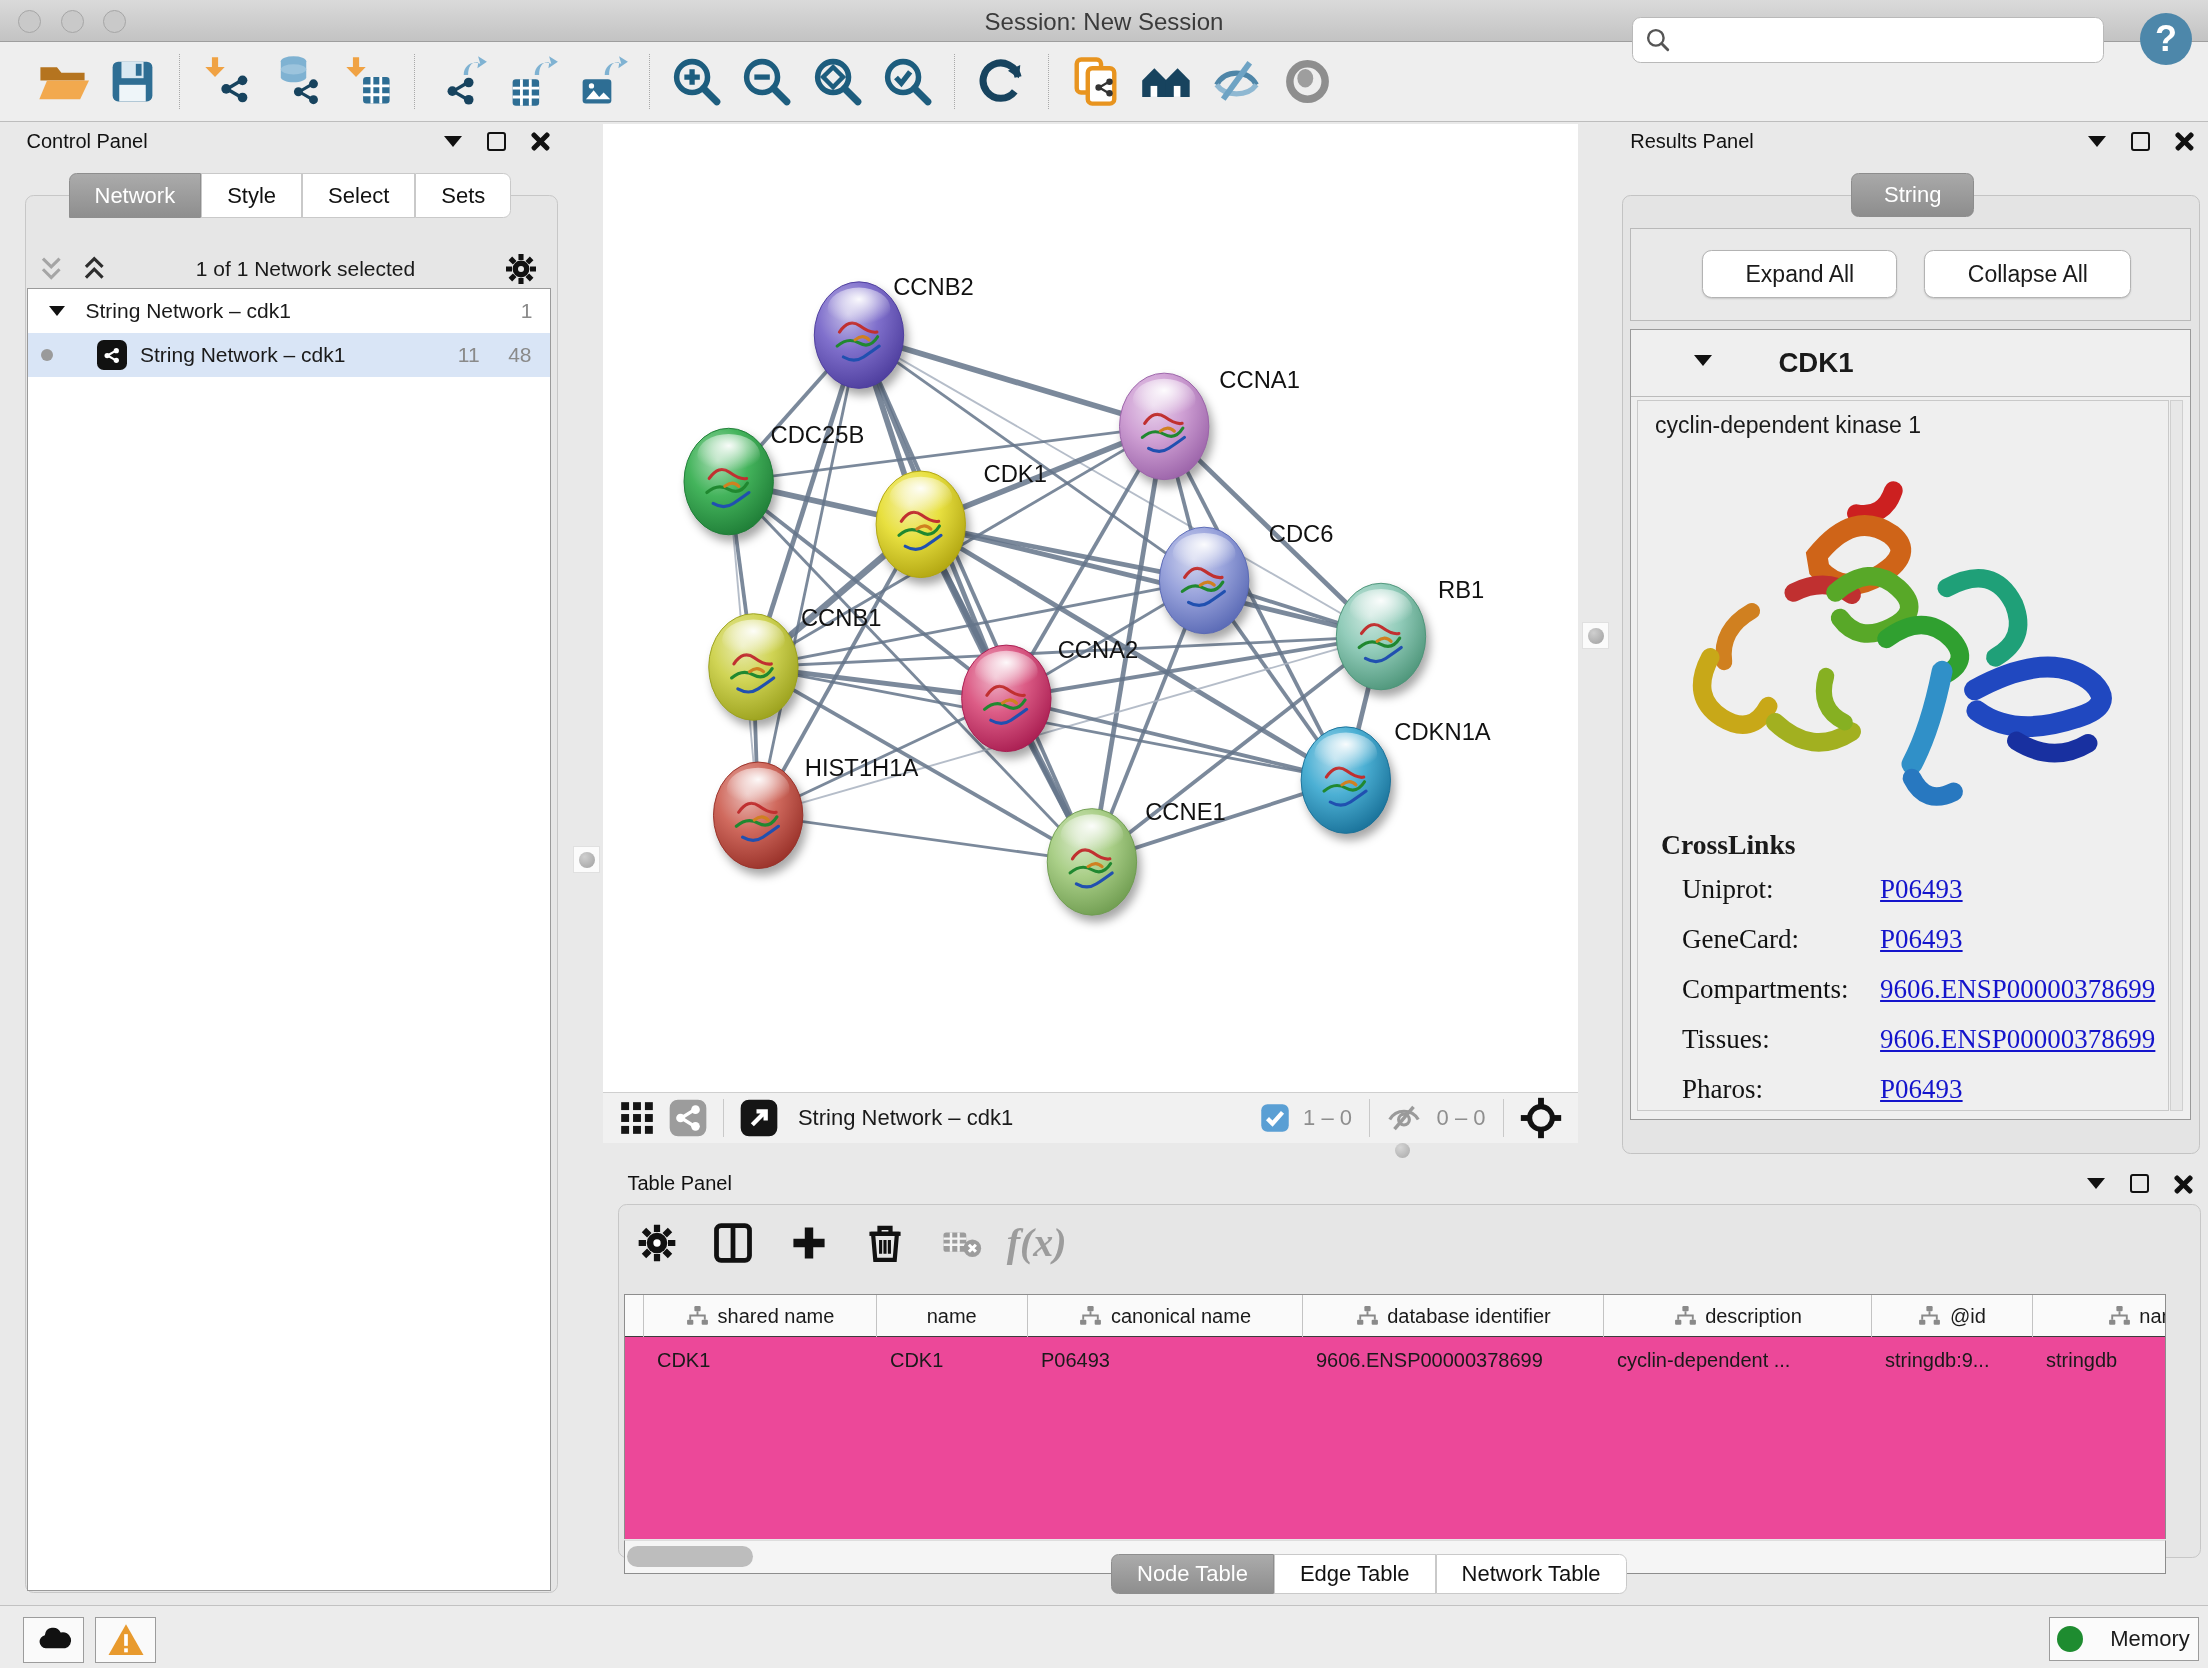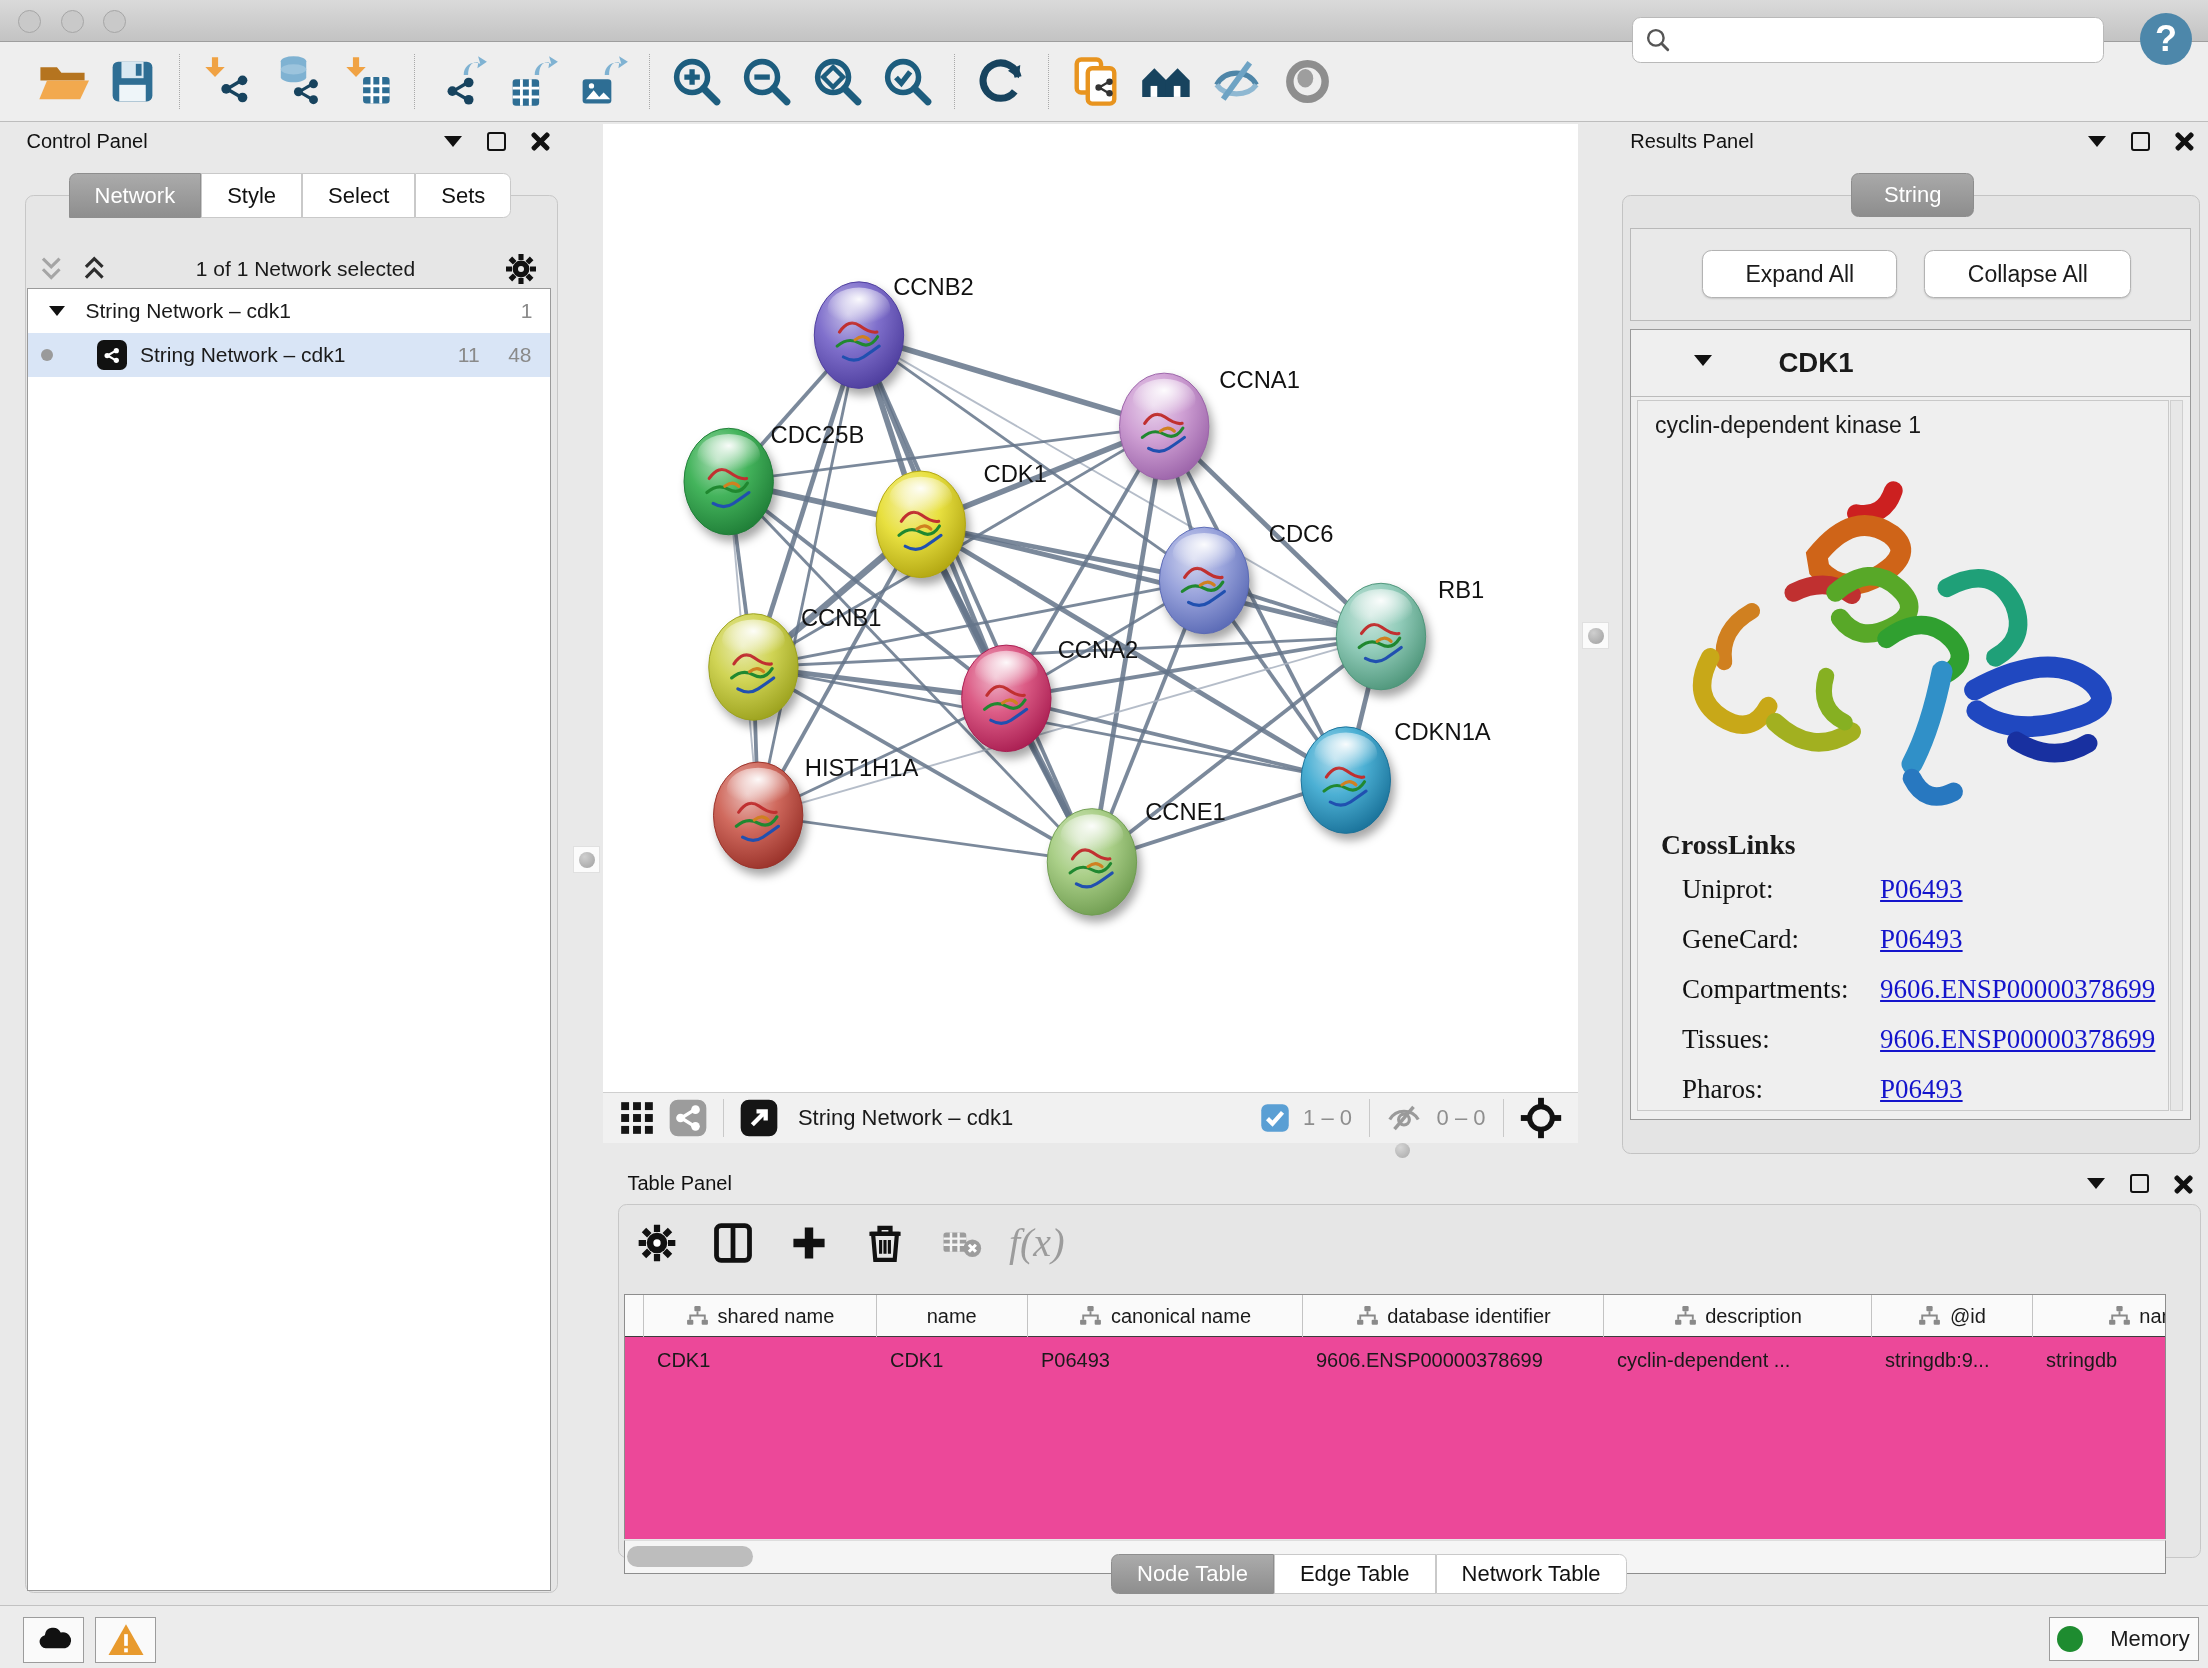--- a/index.html
+++ b/index.html
@@ -105,21 +105,21 @@
   #crosslinks h3 { font-size:27.6px; margin-bottom:13.3px; font-family:"Liberation Serif", serif; }
   .cl-row { display:flex; margin-bottom:19px; }
   .cl-label { width:219px; padding-left:21px; color:#111; }
   .cl-link { color:#1414cc; text-decoration:underline; }
 
   
   #table-panel { position:absolute; left:616px; top:1155px; width:1592px; height:451px; }
   #tp-box { position:absolute; left:1.9px; top:49px; width:1583px; height:354px; background:#e6e6e6;
     border:1px solid #c7c7c7; border-radius:8.6px; }
   #tp-toolbar { position:absolute; left:13.3px; top:13.3px; display:flex; align-items:center; gap:27px; }
-  #tp-toolbar .icon { width:49px; height:49px; display:flex; align-items:center; justify-content:center; }
+  #tp-toolbar .icon { width:49px; height:49px; display:flex; align-items:center; justify-content:center;font-weight:bold; }
   #fx-icon { font-family:"Liberation Serif", serif; font-style:italic; font-size:40px; color:#9c9c9c; }
   #tp-table { position:absolute; left:4.8px; top:89px; width:1542px; height:245px; background:#ec4899;
     border:1.9px solid #8d8d8d; border-bottom:none; overflow:hidden; }
   #tp-headrow { position:absolute; left:0; top:0; height:42px; display:flex; background:#fafafa;
     border-bottom:1.9px solid #3c3c3c; }
   .th { display:flex; align-items:center; justify-content:center; gap:7.6px; font-size:20px;
     border-right:1px solid #c3c3c3; height:42px; }
   .th svg { width:25px; height:25px; flex:none; }
   #tp-datarow { position:absolute; left:0; top:44px; height:42px; display:flex; }
   .td { font-size:20px; padding-left:13.3px; display:flex; align-items:center; height:42px; white-space:nowrap; }
@@ -142,20 +142,21 @@
 
   text.nodelabel { font-family:"Liberation Sans", sans-serif; font-size:25px; fill:#111; }
 </style>
 </head>
 <body>
 
 <div id="titlebar">
   <span class="traffic" style="left:18px"></span>
   <span class="traffic" style="left:61px"></span>
   <span class="traffic" style="left:103px"></span>
+  <div id="win-title">Session: New Session</div>
 </div>
 
 <div id="toolbar">
     <span class="tbtn">
       <svg viewBox="0 0 24 24">
         <path d="M2 5.5h7.5l2 2.5H22v3.5H2z" fill="#b5741f"></path>
         <path d="M1.5 20l3.5-8.5h19L20 20z" fill="#f2a94e"></path>
       </svg>
     </span>
     <span class="tbtn">

